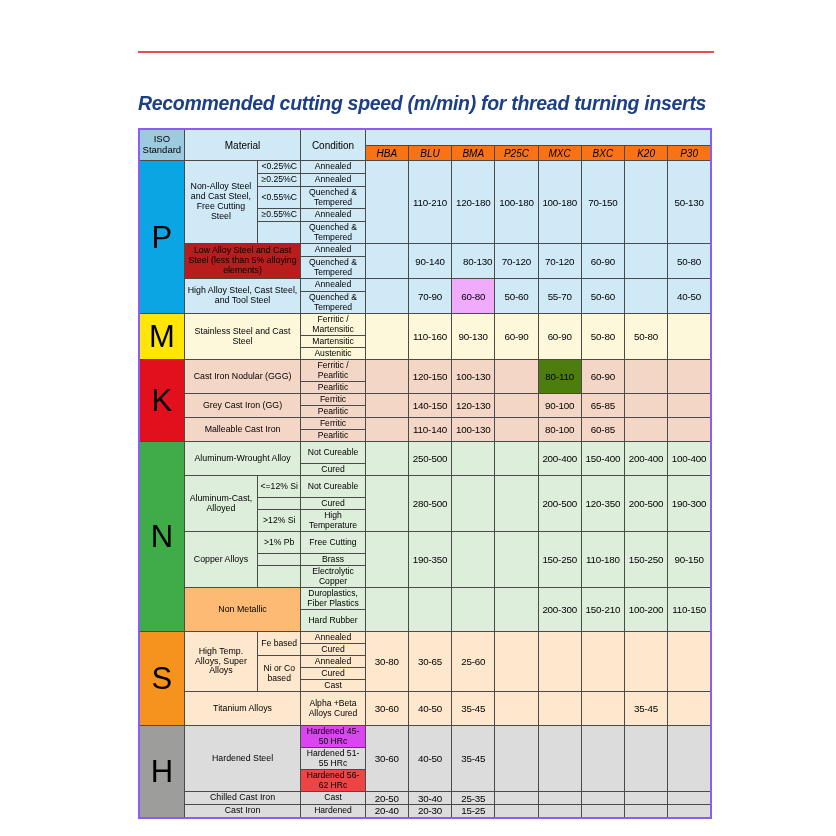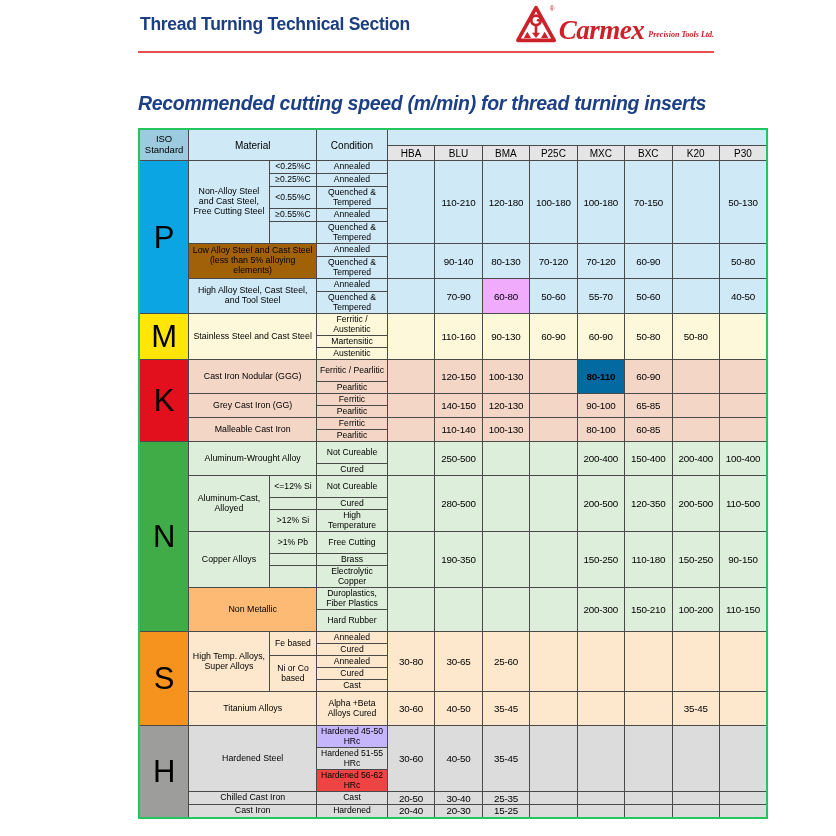--- a/index.html
+++ b/index.html
@@ -25,58 +25,43 @@
     font-family:"Liberation Serif",serif;font-style:italic;font-weight:bold;
     font-size:8px;color:#cc2128;padding:0 0 5px 4px;white-space:nowrap;
   }
   
   .main-title{
     margin:39px 0 0 0;font-size:19.5px;font-weight:bold;font-style:italic;
     color:#1c3f85;letter-spacing:-0.3px;white-space:nowrap;
   }
   
   table.speed{
-    border-collapse:collapse;table-layout:fixed;width:630px;margin-top:13px;
-    border:2px solid #22c55e;
+    border-collapse:collapse;table-layout:fixed;width:574px;margin-top:13px;
+    border:2px solid #8b5cf6;
   }
   .speed td,.speed th{
     border:1px solid #4a4a4a;padding:0 2px;text-align:center;vertical-align:middle;
     overflow:hidden;font-weight:normal;
   }
   .iso-hdr{background:#9ccadf;font-size:9.5px;line-height:1.15;}
   .hdr{background:#cfe9f6;font-size:10px;}
   .grade-strip{background:#cfe9f6;height:15px;}
-  .grade{background:#e5e5e5;font-size:10px;height:14px;}
+  .grade{background:#f97316;font-size:10px;height:14px;font-style:italic;}
   .iso-cell{font-size:31px;font-weight:bold;line-height:1;}
   .mat-cell{text-align:left;font-size:8.8px;line-height:1.12;padding:1px 2px 1px 4px;}
   .sub-cell{font-size:8.6px;line-height:1.1;padding:0 1px;}
   .cond-cell{font-size:8.6px;line-height:1.12;padding:0 1px;}
   .val-cell{font-size:9.8px;letter-spacing:-0.2px;}
 </style>
 </head>
 <body>
 
 <div class="content">
 
   <div class="page-header">
-    <h1 class="doc-title">Thread Turning Technical Section</h1>
-    <div class="brand">
-      <svg viewBox="0 0 44 42">
-        <path d="M22 3 L42 39 L2 39 Z" fill="#ffffff" stroke="#cc2128" stroke-width="4" stroke-linejoin="round"></path>
-        <circle cx="22" cy="17" r="5.2" fill="none" stroke="#cc2128" stroke-width="3"></circle>
-        <circle cx="24.5" cy="17" r="1.6" fill="#cc2128"></circle>
-        <rect x="20.6" y="22" width="2.8" height="11" fill="#cc2128"></rect>
-        <path d="M22 36.5 L17.5 30.5 L26.5 30.5 Z" fill="#cc2128"></path>
-        <path d="M8.5 36.5 L16.5 36.5 L12.5 29.5 Z" fill="#cc2128"></path>
-        <path d="M27.5 36.5 L35.5 36.5 L31.5 29.5 Z" fill="#cc2128"></path>
-        <text x="37" y="7" font-size="7" fill="#cc2128">®</text>
-      </svg>
-      <span class="brand-name">Carmex</span>
-      <span class="brand-suffix">Precision Tools Ltd.</span>
-    </div>
   </div>
 
   <div class="main-title">Recommended cutting speed (m/min) for thread turning inserts</div>
 
   <table class="speed">
     <colgroup>
       <col style="width:45px">
         <col style="width:73px">
         <col style="width:43px">
         <col style="width:64px">
@@ -132,25 +117,25 @@
         </tr>
         <tr style="height: 13px;">
           <td class="sub-cell" style="background: rgb(207, 233, 247);">≥0.55%C</td>
           <td class="cond-cell" style="background: rgb(207, 233, 247);">Annealed</td>
         </tr>
         <tr style="height: 22px;">
           <td class="sub-cell" style="background: rgb(207, 233, 247);"></td>
           <td class="cond-cell" style="background: rgb(207, 233, 247);">Quenched &amp; Tempered</td>
         </tr>
         <tr style="height: 13px;">
-          <td class="mat-cell" rowspan="2" colspan="2" style="background: #a16207;">Low Alloy Steel and Cast Steel (less than 5% alloying elements)</td>
+          <td class="mat-cell" rowspan="2" colspan="2" style="background: #b91c1c;">Low Alloy Steel and Cast Steel (less than 5% alloying elements)</td>
           <td class="cond-cell" style="background: rgb(207, 233, 247);">Annealed</td>
           <td class="val-cell" rowspan="2" style="background: rgb(207, 233, 247);"></td>
           <td class="val-cell" rowspan="2" style="background: rgb(207, 233, 247);">90-140</td>
-          <td class="val-cell" rowspan="2" style="background: rgb(207, 233, 247);">80-130</td>
+          <td class="val-cell" rowspan="2" style="background: rgb(207, 233, 247); text-align: right;">80-130</td>
           <td class="val-cell" rowspan="2" style="background: rgb(207, 233, 247);">70-120</td>
           <td class="val-cell" rowspan="2" style="background: rgb(207, 233, 247);">70-120</td>
           <td class="val-cell" rowspan="2" style="background: rgb(207, 233, 247);">60-90</td>
           <td class="val-cell" rowspan="2" style="background: rgb(207, 233, 247);"></td>
           <td class="val-cell" rowspan="2" style="background: rgb(207, 233, 247);">50-80</td>
         </tr>
         <tr style="height: 22px;">
           <td class="cond-cell" style="background: rgb(207, 233, 247);">Quenched &amp; Tempered</td>
         </tr>
         <tr style="height: 13px;">
@@ -164,21 +149,21 @@
           <td class="val-cell" rowspan="2" style="background: rgb(207, 233, 247);">50-60</td>
           <td class="val-cell" rowspan="2" style="background: rgb(207, 233, 247);"></td>
           <td class="val-cell" rowspan="2" style="background: rgb(207, 233, 247);">40-50</td>
         </tr>
         <tr style="height: 22px;">
           <td class="cond-cell" style="background: rgb(207, 233, 247);">Quenched &amp; Tempered</td>
         </tr>
         <tr style="height: 22px;">
           <td class="iso-cell" rowspan="3" style="background: rgb(255, 230, 7);">M</td>
           <td class="mat-cell" rowspan="3" colspan="2" style="background: rgb(253, 248, 218);">Stainless Steel and Cast Steel</td>
-          <td class="cond-cell" style="background: rgb(253, 248, 218);">Ferritic / Austenitic</td>
+          <td class="cond-cell" style="background: rgb(253, 248, 218);">Ferritic / Martensitic</td>
           <td class="val-cell" rowspan="3" style="background: rgb(253, 248, 218);"></td>
           <td class="val-cell" rowspan="3" style="background: rgb(253, 248, 218);">110-160</td>
           <td class="val-cell" rowspan="3" style="background: rgb(253, 248, 218);">90-130</td>
           <td class="val-cell" rowspan="3" style="background: rgb(253, 248, 218);">60-90</td>
           <td class="val-cell" rowspan="3" style="background: rgb(253, 248, 218);">60-90</td>
           <td class="val-cell" rowspan="3" style="background: rgb(253, 248, 218);">50-80</td>
           <td class="val-cell" rowspan="3" style="background: rgb(253, 248, 218);">50-80</td>
           <td class="val-cell" rowspan="3" style="background: rgb(253, 248, 218);"></td>
         </tr>
         <tr style="height: 12px;">
@@ -188,21 +173,21 @@
           <td class="cond-cell" style="background: rgb(253, 248, 218);">Austenitic</td>
         </tr>
         <tr style="height: 22px;">
           <td class="iso-cell" rowspan="6" style="background: rgb(226, 16, 28);">K</td>
           <td class="mat-cell" rowspan="2" colspan="2" style="background: rgb(244, 214, 198);">Cast Iron Nodular (GGG)</td>
           <td class="cond-cell" style="background: rgb(244, 214, 198);">Ferritic / Pearlitic</td>
           <td class="val-cell" rowspan="2" style="background: rgb(244, 214, 198);"></td>
           <td class="val-cell" rowspan="2" style="background: rgb(244, 214, 198);">120-150</td>
           <td class="val-cell" rowspan="2" style="background: rgb(244, 214, 198);">100-130</td>
           <td class="val-cell" rowspan="2" style="background: rgb(244, 214, 198);"></td>
-          <td class="val-cell" rowspan="2" style="background: #0369a1; font-weight: bold;">80-110</td>
+          <td class="val-cell" rowspan="2" style="background: #4d7c0f;">80-110</td>
           <td class="val-cell" rowspan="2" style="background: rgb(244, 214, 198);">60-90</td>
           <td class="val-cell" rowspan="2" style="background: rgb(244, 214, 198);"></td>
           <td class="val-cell" rowspan="2" style="background: rgb(244, 214, 198);"></td>
         </tr>
         <tr style="height: 12px;">
           <td class="cond-cell" style="background: rgb(244, 214, 198);">Pearlitic</td>
         </tr>
         <tr style="height: 12px;">
           <td class="mat-cell" rowspan="2" colspan="2" style="background: rgb(244, 214, 198);">Grey Cast Iron (GG)</td>
           <td class="cond-cell" style="background: rgb(244, 214, 198);">Ferritic</td>
@@ -253,21 +238,21 @@
           <td class="mat-cell" rowspan="3" colspan="1" style="background: rgb(221, 238, 218);">Aluminum-Cast, Alloyed</td>
           <td class="sub-cell" style="background: rgb(221, 238, 218);">&lt;=12% Si</td>
           <td class="cond-cell" style="background: rgb(221, 238, 218);">Not Cureable</td>
           <td class="val-cell" rowspan="3" style="background: rgb(221, 238, 218);"></td>
           <td class="val-cell" rowspan="3" style="background: rgb(221, 238, 218);">280-500</td>
           <td class="val-cell" rowspan="3" style="background: rgb(221, 238, 218);"></td>
           <td class="val-cell" rowspan="3" style="background: rgb(221, 238, 218);"></td>
           <td class="val-cell" rowspan="3" style="background: rgb(221, 238, 218);">200-500</td>
           <td class="val-cell" rowspan="3" style="background: rgb(221, 238, 218);">120-350</td>
           <td class="val-cell" rowspan="3" style="background: rgb(221, 238, 218);">200-500</td>
-          <td class="val-cell" rowspan="3" style="background: rgb(221, 238, 218);">110-500</td>
+          <td class="val-cell" rowspan="3" style="background: rgb(221, 238, 218);">190-300</td>
         </tr>
         <tr style="height: 12px;">
           <td class="sub-cell" style="background: rgb(221, 238, 218);"></td>
           <td class="cond-cell" style="background: rgb(221, 238, 218);">Cured</td>
         </tr>
         <tr style="height: 22px;">
           <td class="sub-cell" style="background: rgb(221, 238, 218);">&gt;12% Si</td>
           <td class="cond-cell" style="background: rgb(221, 238, 218);">High Temperature</td>
         </tr>
         <tr style="height: 22px;">
@@ -341,21 +326,21 @@
           <td class="val-cell" rowspan="1" style="background: rgb(253, 232, 206);">35-45</td>
           <td class="val-cell" rowspan="1" style="background: rgb(253, 232, 206);"></td>
           <td class="val-cell" rowspan="1" style="background: rgb(253, 232, 206);"></td>
           <td class="val-cell" rowspan="1" style="background: rgb(253, 232, 206);"></td>
           <td class="val-cell" rowspan="1" style="background: rgb(253, 232, 206);">35-45</td>
           <td class="val-cell" rowspan="1" style="background: rgb(253, 232, 206);"></td>
         </tr>
         <tr style="height: 22px;">
           <td class="iso-cell" rowspan="5" style="background: rgb(157, 157, 156);">H</td>
           <td class="mat-cell" rowspan="3" colspan="2" style="background: rgb(220, 220, 220);">Hardened Steel</td>
-          <td class="cond-cell" style="background: #c4b5fd;">Hardened 45-50 HRc</td>
+          <td class="cond-cell" style="background: #d946ef;">Hardened 45-50 HRc</td>
           <td class="val-cell" rowspan="3" style="background: rgb(220, 220, 220);">30-60</td>
           <td class="val-cell" rowspan="3" style="background: rgb(220, 220, 220);">40-50</td>
           <td class="val-cell" rowspan="3" style="background: rgb(220, 220, 220);">35-45</td>
           <td class="val-cell" rowspan="3" style="background: rgb(220, 220, 220);"></td>
           <td class="val-cell" rowspan="3" style="background: rgb(220, 220, 220);"></td>
           <td class="val-cell" rowspan="3" style="background: rgb(220, 220, 220);"></td>
           <td class="val-cell" rowspan="3" style="background: rgb(220, 220, 220);"></td>
           <td class="val-cell" rowspan="3" style="background: rgb(220, 220, 220);"></td>
         </tr>
         <tr style="height: 22px;">

